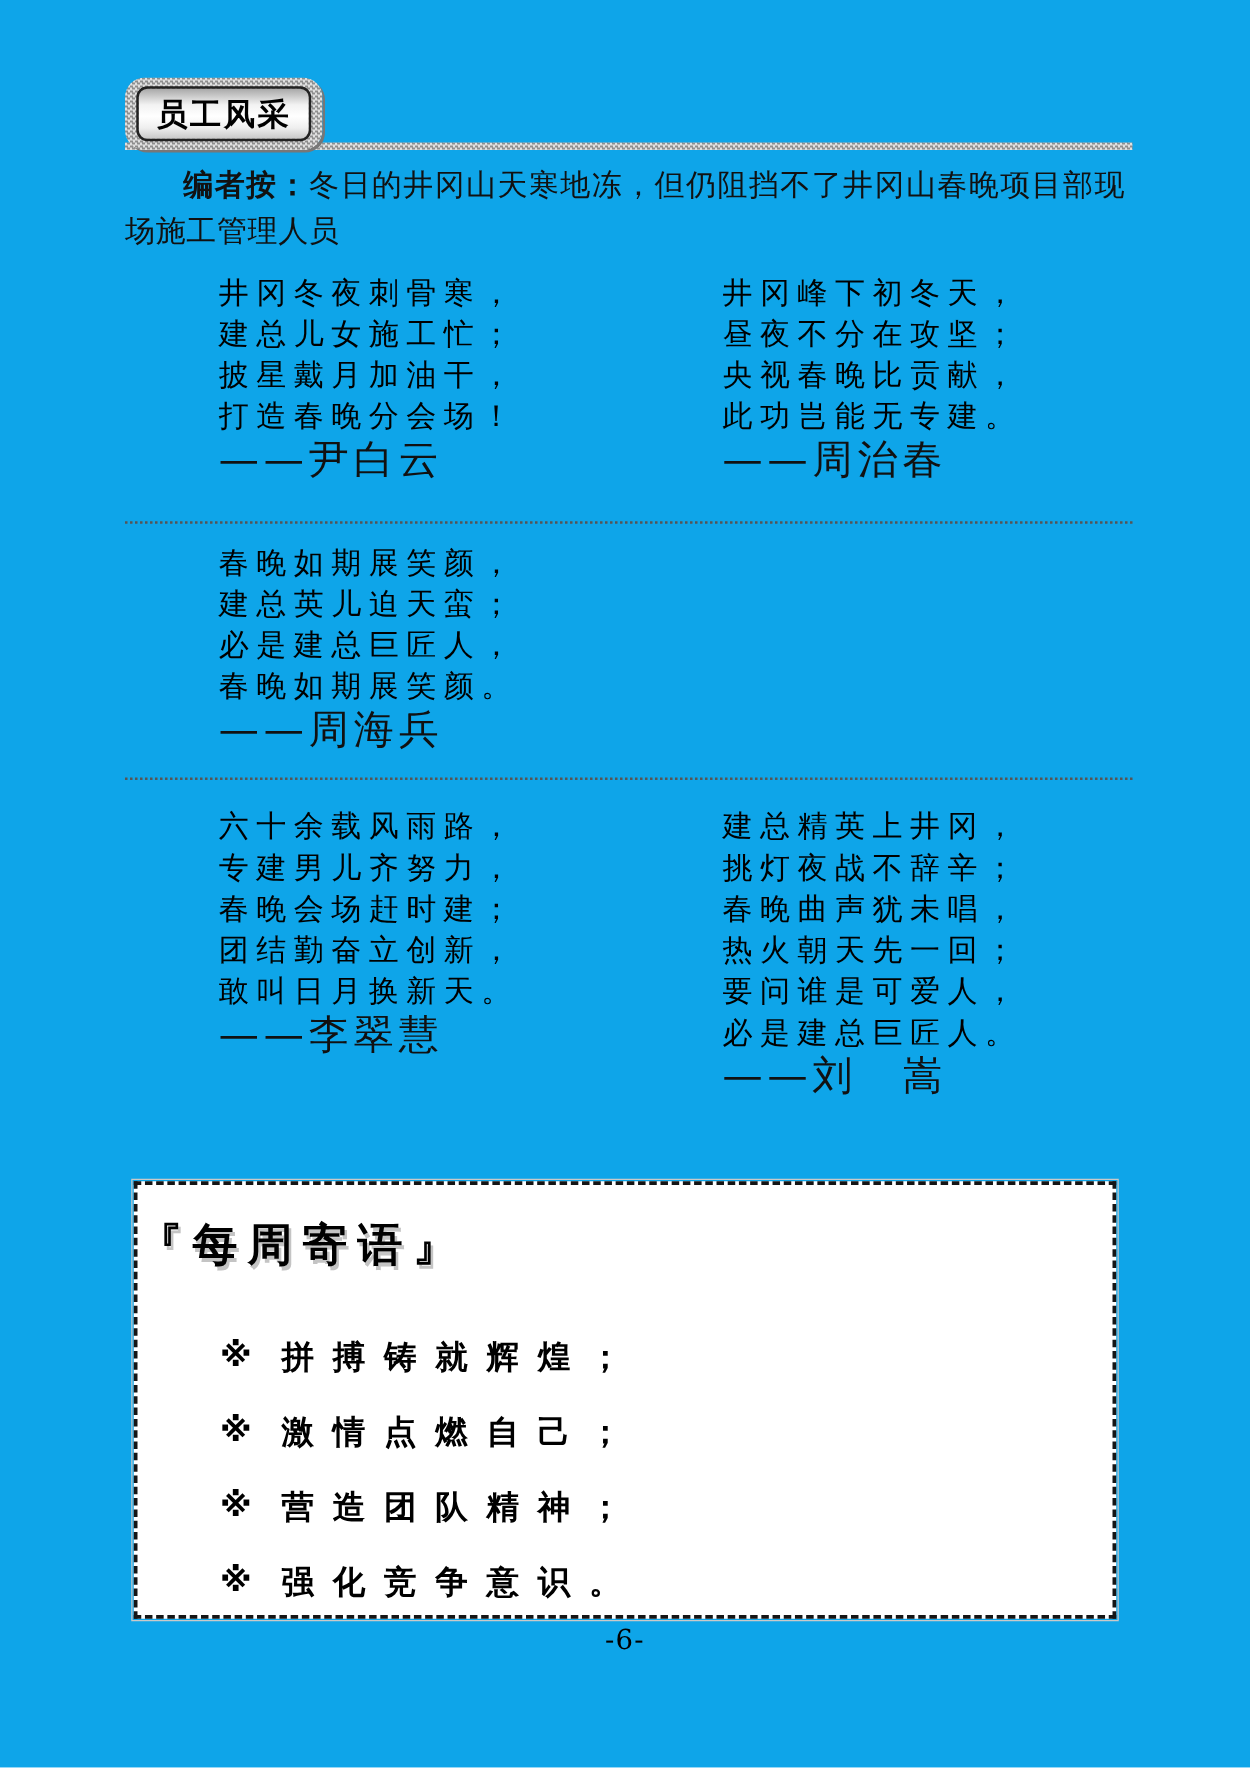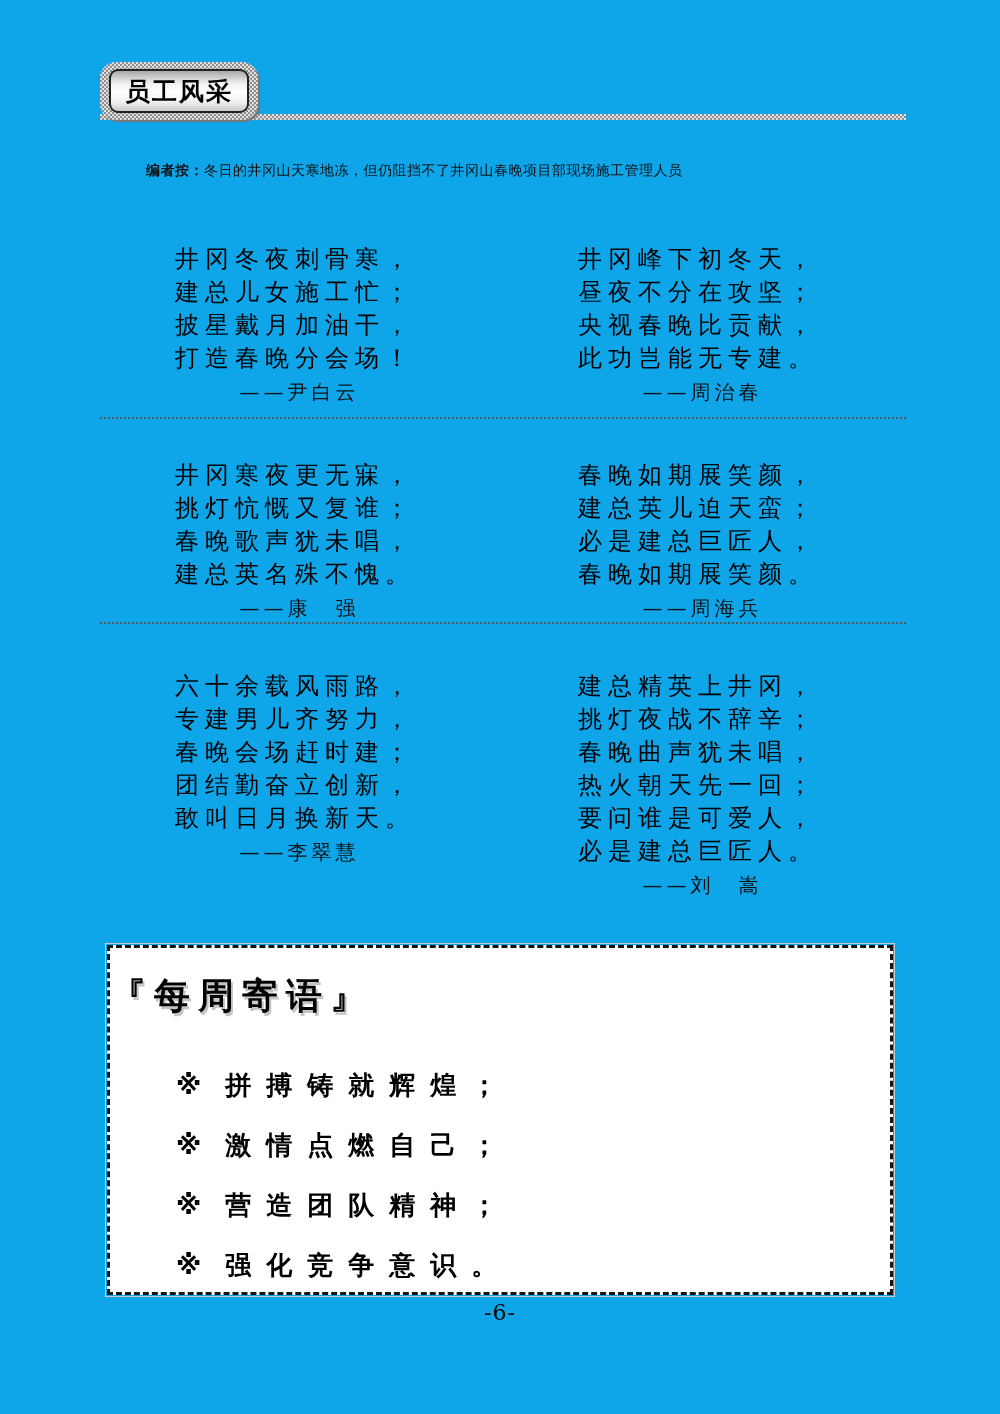--- a/index.html
+++ b/index.html
@@ -46,56 +46,55 @@
     font-size: 25px;
     letter-spacing: 2px;
     color: #000;
   }
 
   
   .editor-note {
     position: absolute;
     left: 100px; top: 130px;
     width: 800px;
-    font-size: 14px;
+    font-size: 24px;
     line-height: 37px;
     letter-spacing: 0.5px;
     text-align: justify;
-    margin-top: 22px;
   }
   .editor-note .indent { display: inline-block; width: 46px; }
   .editor-note .label {
     font-family: "DejaVu Sans", sans-serif;
     font-weight: bold;
   }
 
   
   .poem-row {
     position: absolute;
     left: 100px;
     width: 806px;
     display: flex;
   }
-  .poem-row .col { width: 403px; margin-top: 25px; }
+  .poem-row .col { width: 403px; }
   .poem {
     padding-left: 75px;
     width: 330px;
   }
   .poem-line {
     font-size: 24px;
     line-height: 33px;
     letter-spacing: 6px;
     white-space: nowrap;
     color: #000;
   }
   .poem-author {
-    font-size: 20px;
+    font-size: 32px;
     line-height: 34px;
     letter-spacing: 4px;
-    text-align: center;
+    text-align: left;
     padding-right: 6px;
     white-space: nowrap;
   }
   .row-1 { top: 218px; }
   .row-2 { top: 434px; }
   .row-3 { top: 645px; }
 
   .divider {
     position: absolute;
     left: 100px;
@@ -187,29 +186,20 @@
         <div class="poem-line">央视春晚比贡献，</div>
         <div class="poem-line">此功岂能无专建。</div>
         <div class="poem-author">——周治春</div>
       </div>
     </div>
   </div>
 
   <div class="divider divider-1"></div>
 
   <div class="poem-row row-2">
-    <div class="col">
-      <div class="poem">
-        <div class="poem-line">井冈寒夜更无寐，</div>
-        <div class="poem-line">挑灯忼慨又复谁；</div>
-        <div class="poem-line">春晚歌声犹未唱，</div>
-        <div class="poem-line">建总英名殊不愧。</div>
-        <div class="poem-author">——康　强</div>
-      </div>
-    </div>
     <div class="col">
       <div class="poem">
         <div class="poem-line">春晚如期展笑颜，</div>
         <div class="poem-line">建总英儿迫天蛮；</div>
         <div class="poem-line">必是建总巨匠人，</div>
         <div class="poem-line">春晚如期展笑颜。</div>
         <div class="poem-author">——周海兵</div>
       </div>
     </div>
   </div>

